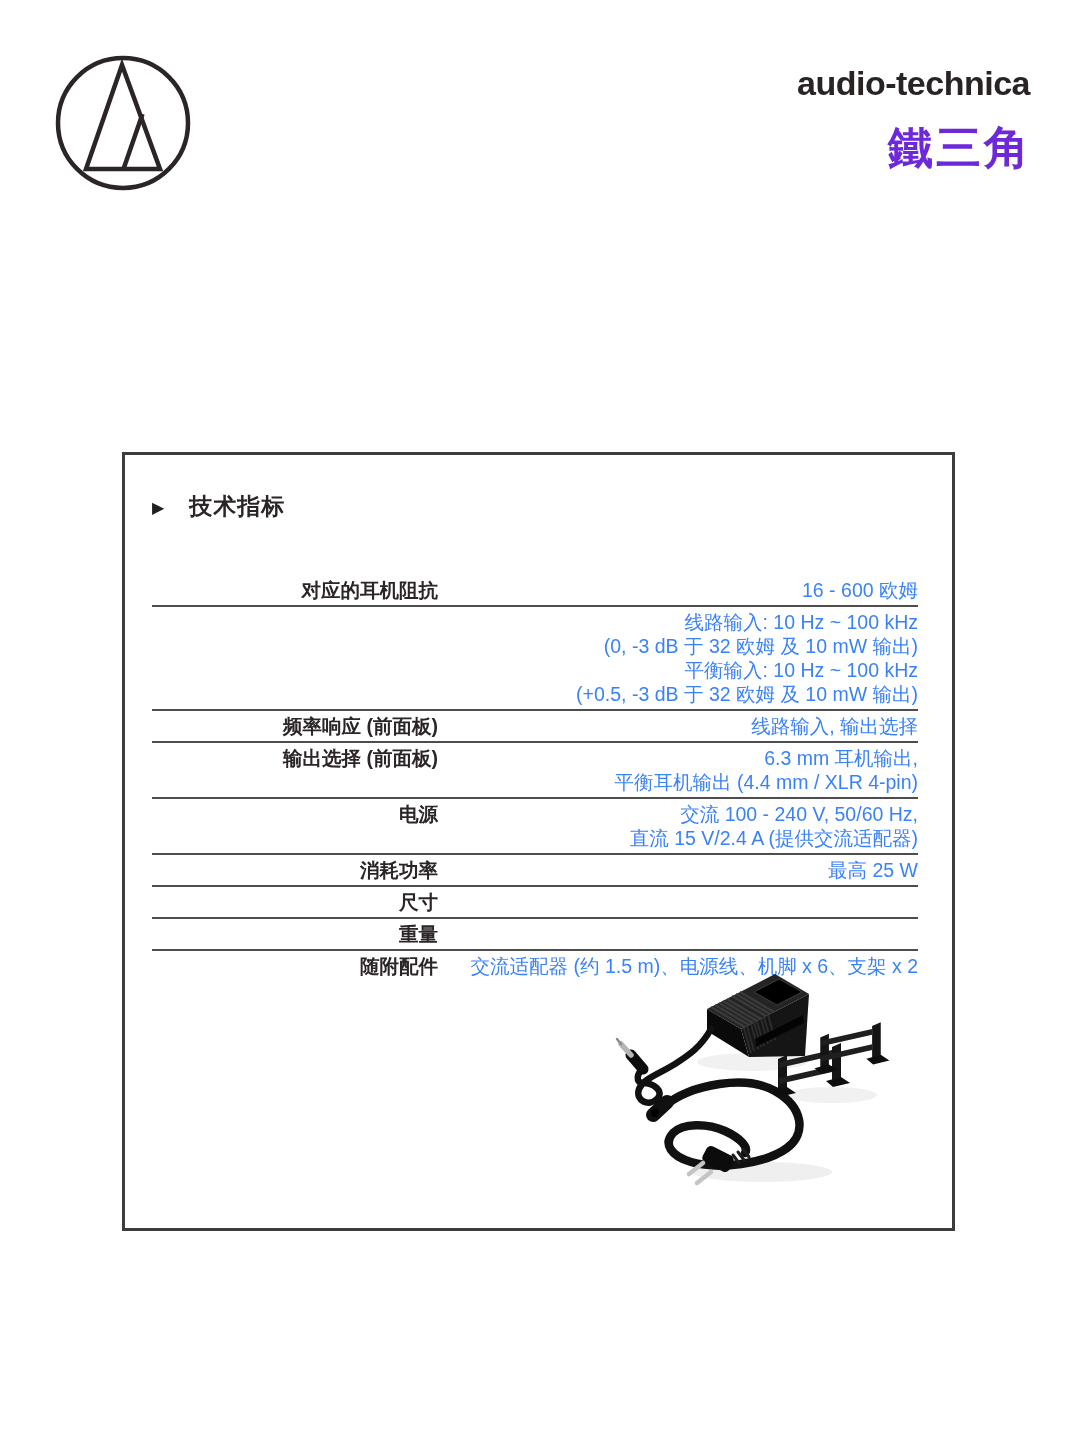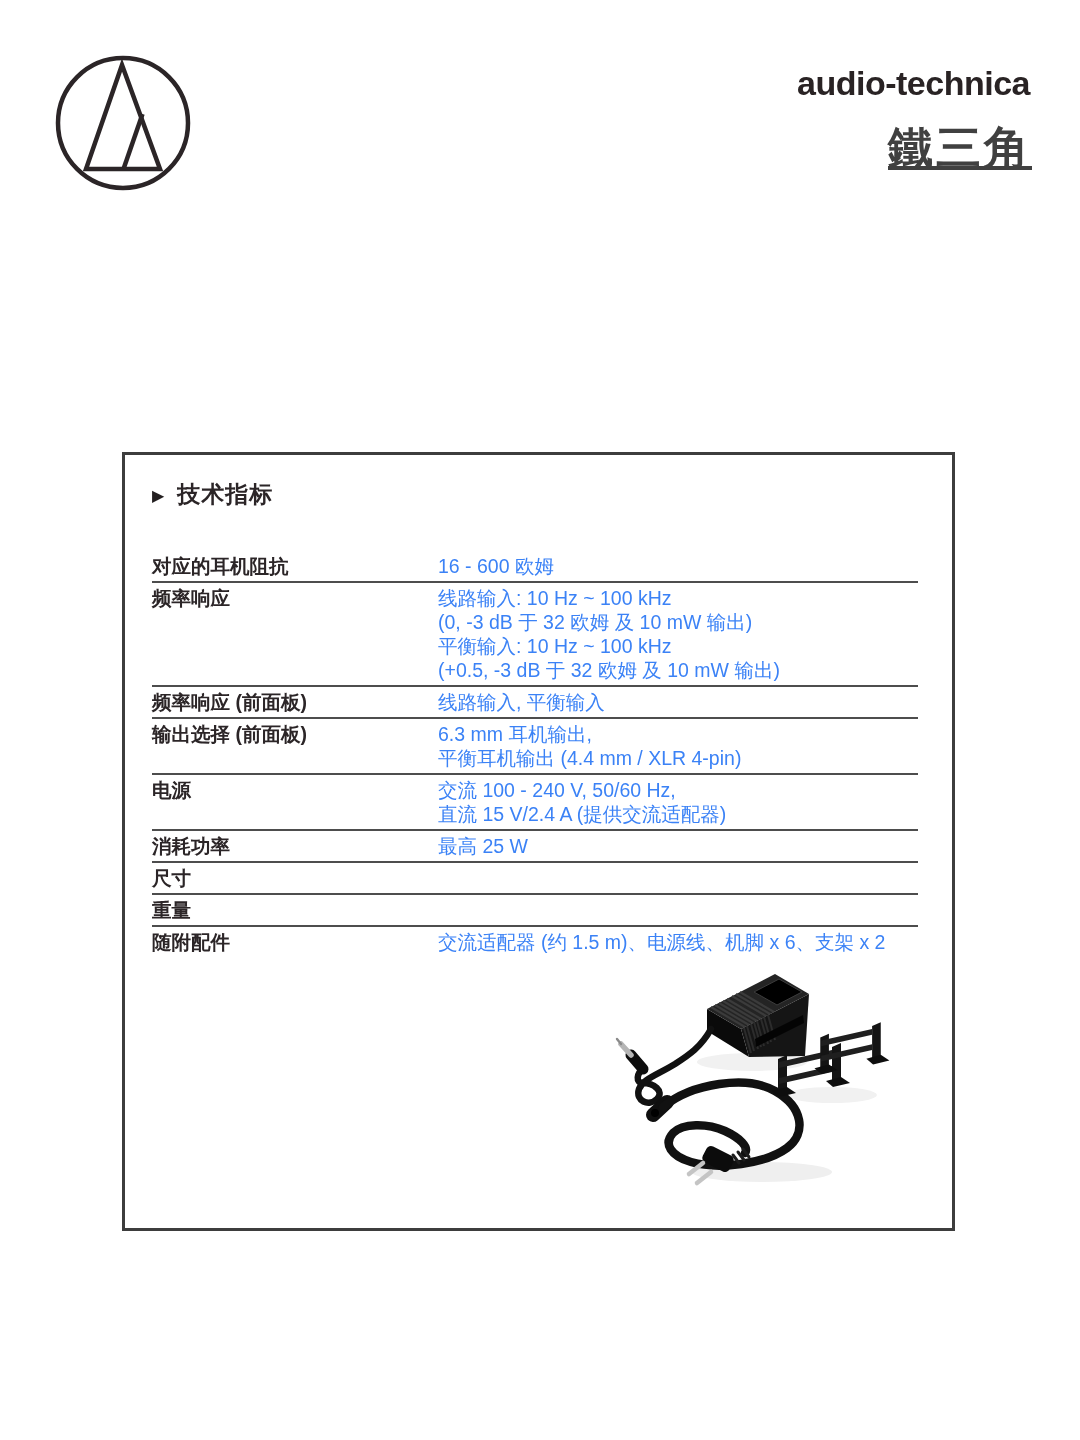--- a/index.html
+++ b/index.html
@@ -3,52 +3,52 @@
 <meta charset="utf-8">
 <style>
   html,body{margin:0;padding:0;background:#ffffff;}
   #page{
     position:relative;
     width:1080px;height:1440px;
     background:#ffffff;
     font-family:"Liberation Sans", sans-serif;
     color:#2b2527;
     overflow:hidden;
+    text-align:right;
   }
   
   .logo{position:absolute;left:52px;top:52px;}
   .brand-latin{
     position:absolute;right:50px;top:64px;
     font-size:34px;font-weight:bold;letter-spacing:-0.5px;
     color:#292324;
   }
   .brand-cjk{
     position:absolute;right:48px;top:118px;
     font-size:45px;font-weight:bold;letter-spacing:3px;
-    color:#404040;
-    text-decoration:underline;
+    color:#6d28d9;
   }
   
   .spec-box{
     position:absolute;left:122px;top:452px;
     width:833px;height:779px;
     border:3px solid #3d3d3d;
     box-sizing:border-box;
     background:#ffffff;
   }
   .spec-title-row{
     display:flex;align-items:center;
     margin:24px 0 0 27px;
   }
   .marker{
     font-size:16px;line-height:1;color:#231f20;
     margin-right:13px;transform:translateY(1px);
   }
   .spec-title{
-    margin:0;font-size:23px;font-weight:bold;color:#2b2527;
+    margin:12px;font-size:23px;font-weight:bold;color:#2b2527;
     letter-spacing:1px;
   }
   .spec-table{
     margin:41px 34px 2px 27px; 
   }
   .spec-row{
     display:flex;
     border-bottom:2px solid #4d4d4d;
     padding:3px 0 3px 0;
   }
@@ -85,29 +85,28 @@
       <span class="marker">▶</span>
       <h2 class="spec-title">技术指标</h2>
     </div>
 
     <div class="spec-table">
       <div class="spec-row">
         <div class="spec-label">对应的耳机阻抗</div>
         <div class="spec-value">16 - 600 欧姆</div>
       </div>
       <div class="spec-row">
-        <div class="spec-label">频率响应</div>
         <div class="spec-value">线路输入: 10 Hz ~ 100 kHz
 (0, -3 dB 于 32 欧姆 及 10 mW 输出)
 平衡输入: 10 Hz ~ 100 kHz
 (+0.5, -3 dB 于 32 欧姆 及 10 mW 输出)</div>
       </div>
       <div class="spec-row">
         <div class="spec-label">频率响应 (前面板)</div>
-        <div class="spec-value">线路输入, 平衡输入</div>
+        <div class="spec-value">线路输入, 输出选择</div>
       </div>
       <div class="spec-row">
         <div class="spec-label">输出选择 (前面板)</div>
         <div class="spec-value">6.3 mm 耳机输出,
 平衡耳机输出 (4.4 mm / XLR 4-pin)</div>
       </div>
       <div class="spec-row">
         <div class="spec-label">电源</div>
         <div class="spec-value">交流 100 - 240 V, 50/60 Hz,
 直流 15 V/2.4 A (提供交流适配器)</div>

